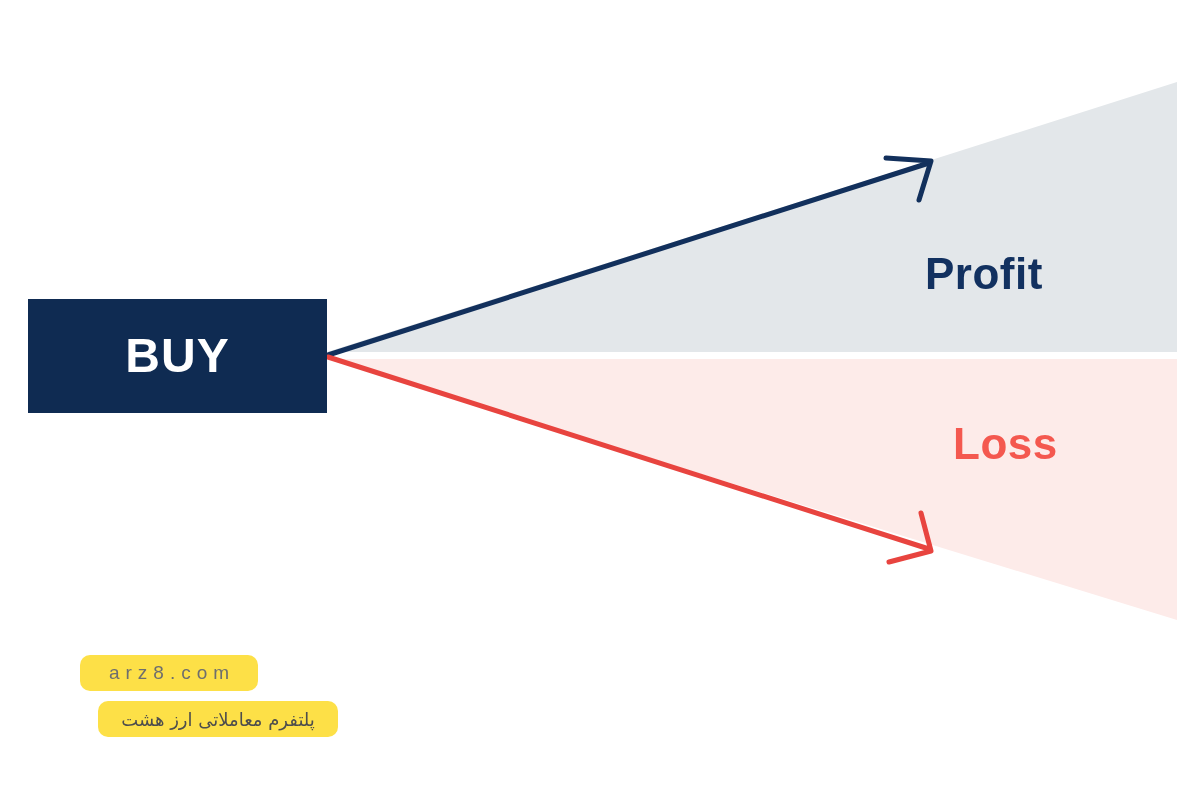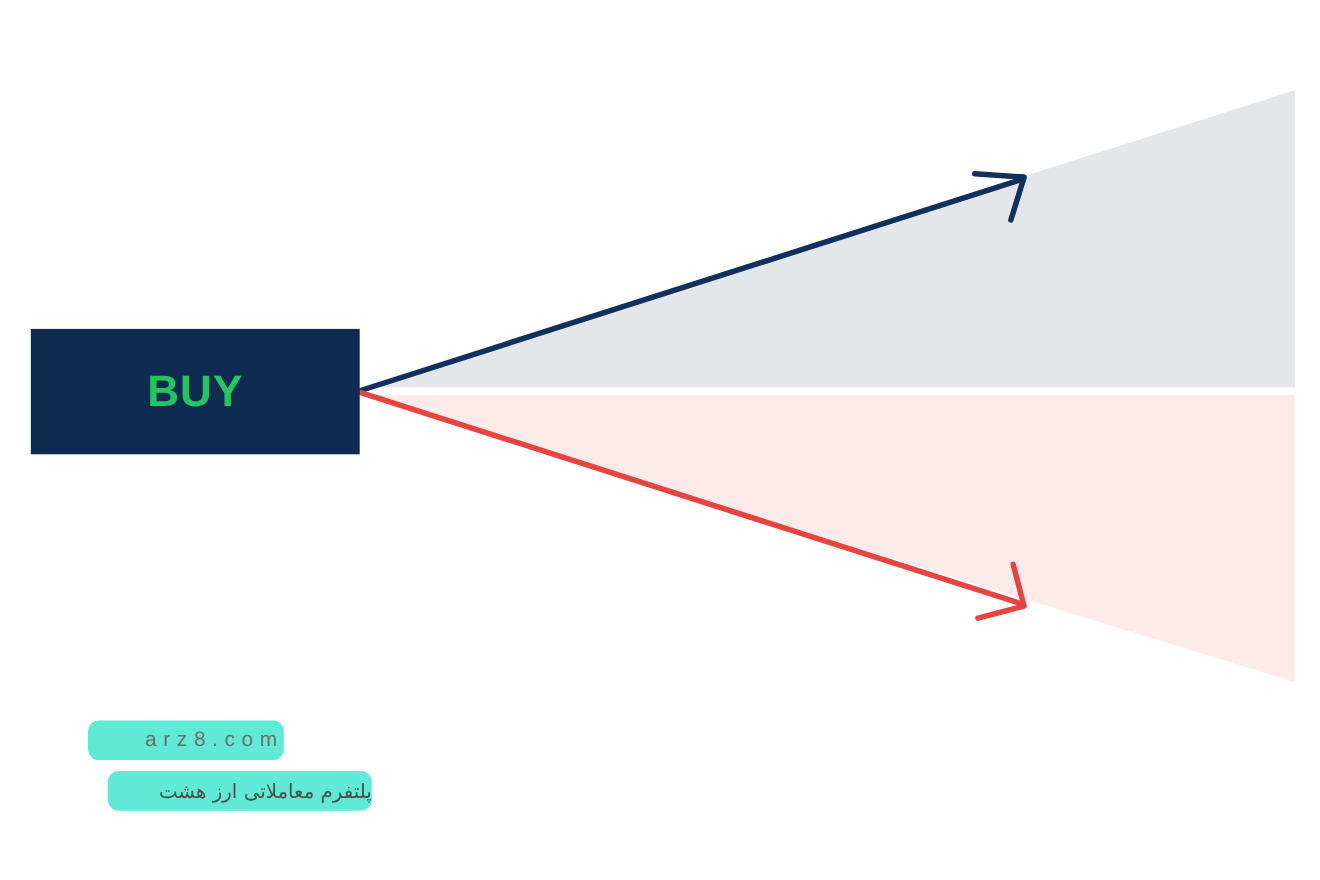--- a/index.html
+++ b/index.html
@@ -31,22 +31,22 @@
     left: 28px;
     top: 299px;
     width: 299px;
     height: 114px;
     background: #0f2b52;
     display: flex;
     align-items: center;
     justify-content: center;
   }
   .buy-label {
-    color: #22c55e;
-    font-size: 40px;
+    color: #ffffff;
+    font-size: 48px;
     font-weight: bold;
     letter-spacing: 1px;
     line-height: 1;
     font-family: "Liberation Sans", sans-serif;
   }
 
   
   .region-label {
     position: absolute;
     font-weight: bold;
@@ -63,25 +63,25 @@
   }
   .loss-label {
     left: 953px;
     top: 422px;
     color: #f4584f;
   }
 
   
   .watermark {
     position: absolute;
-    background: #5eead4;
+    background: #fde047;
     border-radius: 10px;
     display: flex;
     align-items: center;
-    justify-content: flex-end;
+    justify-content: center;
     color: #6e6e6e;
   }
   .wm-site {
     left: 80px;
     top: 655px;
     width: 178px;
     height: 36px;
   }
   .wm-site-text {
     font-size: 19px;
@@ -120,20 +120,22 @@
 
     <line x1="328" y1="357" x2="929" y2="549" stroke="#e8443f" stroke-width="5" stroke-linecap="round"></line>
 
     <polyline points="889,562 931,551 921,513" fill="none" stroke="#e8443f" stroke-width="5" stroke-linecap="round" stroke-linejoin="round"></polyline>
   </svg>
 
   <div class="buy-box">
     <span class="buy-label">BUY</span>
   </div>
 
+  <div class="region-label profit-label">Profit</div>
+  <div class="region-label loss-label">Loss</div>
 
   <div class="watermark wm-site">
     <span class="wm-site-text">arz8.com</span>
   </div>
   <div class="watermark wm-fa">
     <span class="wm-fa-text">پلتفرم معاملاتی ارز هشت</span>
   </div>
 
 </div>
 

